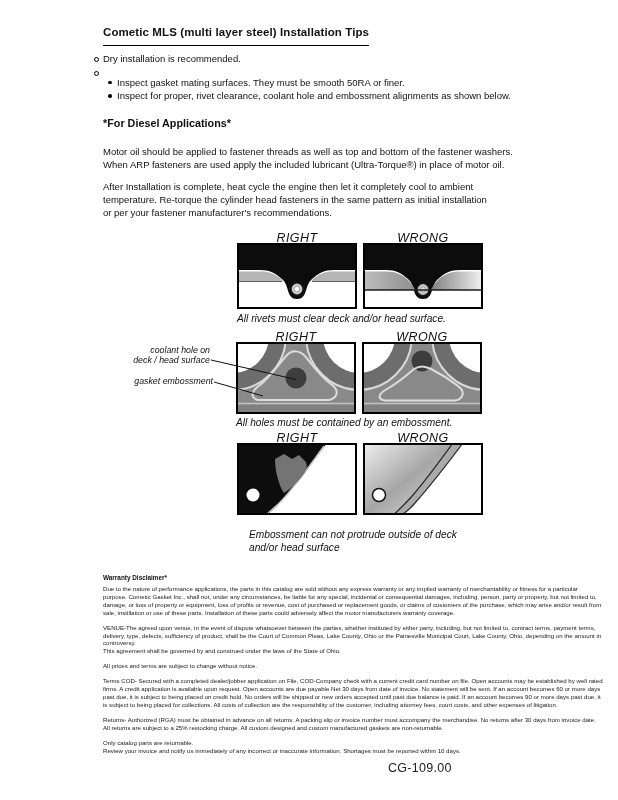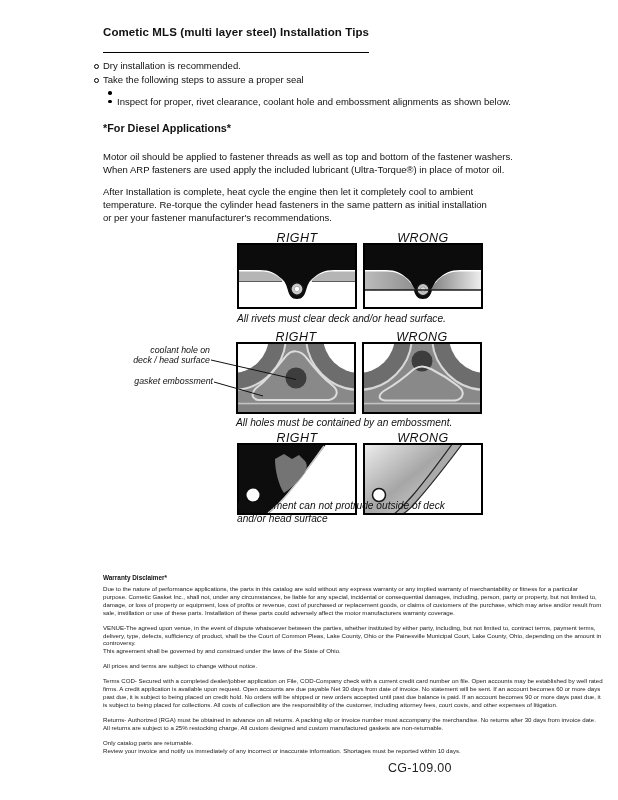--- a/index.html
+++ b/index.html
@@ -4,21 +4,21 @@
 <style>
   html,body{margin:0;padding:0;background:#fff;}
   .page{
     position:relative;width:618px;height:800px;background:#ffffff;overflow:hidden;
     font-family:"Liberation Sans","DejaVu Sans",sans-serif;color:#111;
   }
   
   .content{position:absolute;left:103px;top:22px;width:515px;}
   .doc-title{
     display:inline-block;font-size:11.5px;font-weight:bold;letter-spacing:.1px;
-    border-bottom:1.5px solid #000;padding-bottom:14px;margin:0 0 6px 0;
+    border-bottom:1.5px solid #000;padding-bottom:7px;margin:0 0 6px 0;
   }
   .bullet-row{display:flex;align-items:flex-start;font-size:9.5px;line-height:13.5px;}
   .bullet-row .mk{flex:0 0 9px;display:flex;justify-content:flex-start;padding-top:5px;margin-left:-9px;}
   .circ{width:3px;height:3px;border:1px solid #000;border-radius:50%;}
   .sub .mk{margin-left:5px;flex:0 0 9px;}
   .dot{width:3.5px;height:3.5px;background:#000;border-radius:50%;}
   .diesel-head{font-size:10.8px;font-weight:bold;margin:14px 0 16px 0;}
   .para{font-size:9.5px;line-height:13px;white-space:pre-line;margin:9px 0 0 0;}
   
   .dia{position:absolute;font-style:italic;}
@@ -49,26 +49,26 @@
     <div class="bullet-row">
       <span class="mk">
           <span class="circ"></span>
         </span>
       <span>Dry installation is recommended.</span>
     </div>
     <div class="bullet-row">
       <span class="mk">
           <span class="circ"></span>
         </span>
-      <span>Take the following steps to assure a proper seal</span>
     </div>
     <div class="bullet-row sub">
       <span class="mk">
           <span class="dot"></span>
         </span>
+      <span>Inspect gasket mating surfaces.  They must be smooth 50RA or finer.</span>
     </div>
     <div class="bullet-row sub">
       <span class="mk">
           <span class="dot"></span>
         </span>
       <span>Inspect for proper, rivet clearance, coolant hole and embossment alignments as shown below.</span>
     </div>
 
     <div class="diesel-head">*For Diesel Applications*</div>
     <div class="para">Motor oil should be applied to fastener threads as well as top and bottom of the fastener washers.
@@ -195,21 +195,21 @@
               <stop offset="1" stop-color="#e0e0e0"></stop>
           </linearGradient>
         </defs>
         <rect width="120" height="72" fill="#fff"></rect>
         <path d="M0,0 H90 C79,15 63,37 50,52 C43,60 36,67 30,72 H0 Z" fill="url(#d3g)"></path>
         <path d="M100,0 C88,16 70,40 52,60 C47,66 42,70 38,72 L30,72 C36,67 43,60 50,52 C63,37 79,15 90,0 Z" fill="#aaaaaa" stroke="#262626" stroke-width="1.2"></path>
         <circle cx="16" cy="52" r="6.5" fill="#ffffff" stroke="#141414" stroke-width="1.5"></circle>
         <rect x="1" y="1" width="118" height="70" fill="none" stroke="#000" stroke-width="2"></rect>
       </svg>
     </div>
-    <div class="caption" style="top:69px;">Embossment can not protrude outside of deck
+    <div class="caption" style="top:98px;margin-left:12px;">Embossment can not protrude outside of deck
 and/or head surface</div>
   </div>
 
   <div class="disclaimer">
     <div class="disc-head">Warranty Disclaimer*</div>
     <div class="disc-p">Due to the nature of performance applications, the parts in this catalog are sold without any express warranty or any implied warranty of merchantability or fitness for a particular purpose.  Cometic Gasket Inc., shall not, under any circumstances, be liable for any special, incidental or consequential damages, including, person, party or property, but not limited to, damage, or loss of property or equipment, loss of profits or revenue, cost of purchased or replacement goods, or claims of customers of the purchase, which may arise and/or result from sale, instillation or use of these parts.  Installation of these parts could adversely affect the motor manufacturers warranty coverage.</div>
     <div class="disc-p">VENUE-The agreed upon venue, in the event of dispute whatsoever between the parties, whether instituted by either party, including, but not limited to, contract terms, payment terms, delivery, type, defects, sufficiency of product, shall be the Court of Common Pleas, Lake County, Ohio or the Painesville Municipal Court, Lake County, Ohio, depending on the amount in controversy.
 This agreement shall be governed by and construed under the laws of the State of Ohio.</div>
     <div class="disc-p">All prices and terms are subject to change without notice.</div>
     <div class="disc-p">Terms COD- Secured with a completed dealer/jobber application on File, COD-Company check with a current credit card number on file.  Open accounts may be established by well rated firms.  A credit application is available upon request.  Open accounts are due payable Net 30 days from date of invoice.  No statement will be sent.  If an account becomes 60 or more days past due, it is subject to being placed on credit hold.  No orders will be shipped or new orders accepted until past due balance is paid.  If an account becomes 90 or more days past due, it is subject to being placed for collections.  All costs of collection are the responsibility of the customer, including attorney fees, court costs, and other expenses of litigation.</div>

